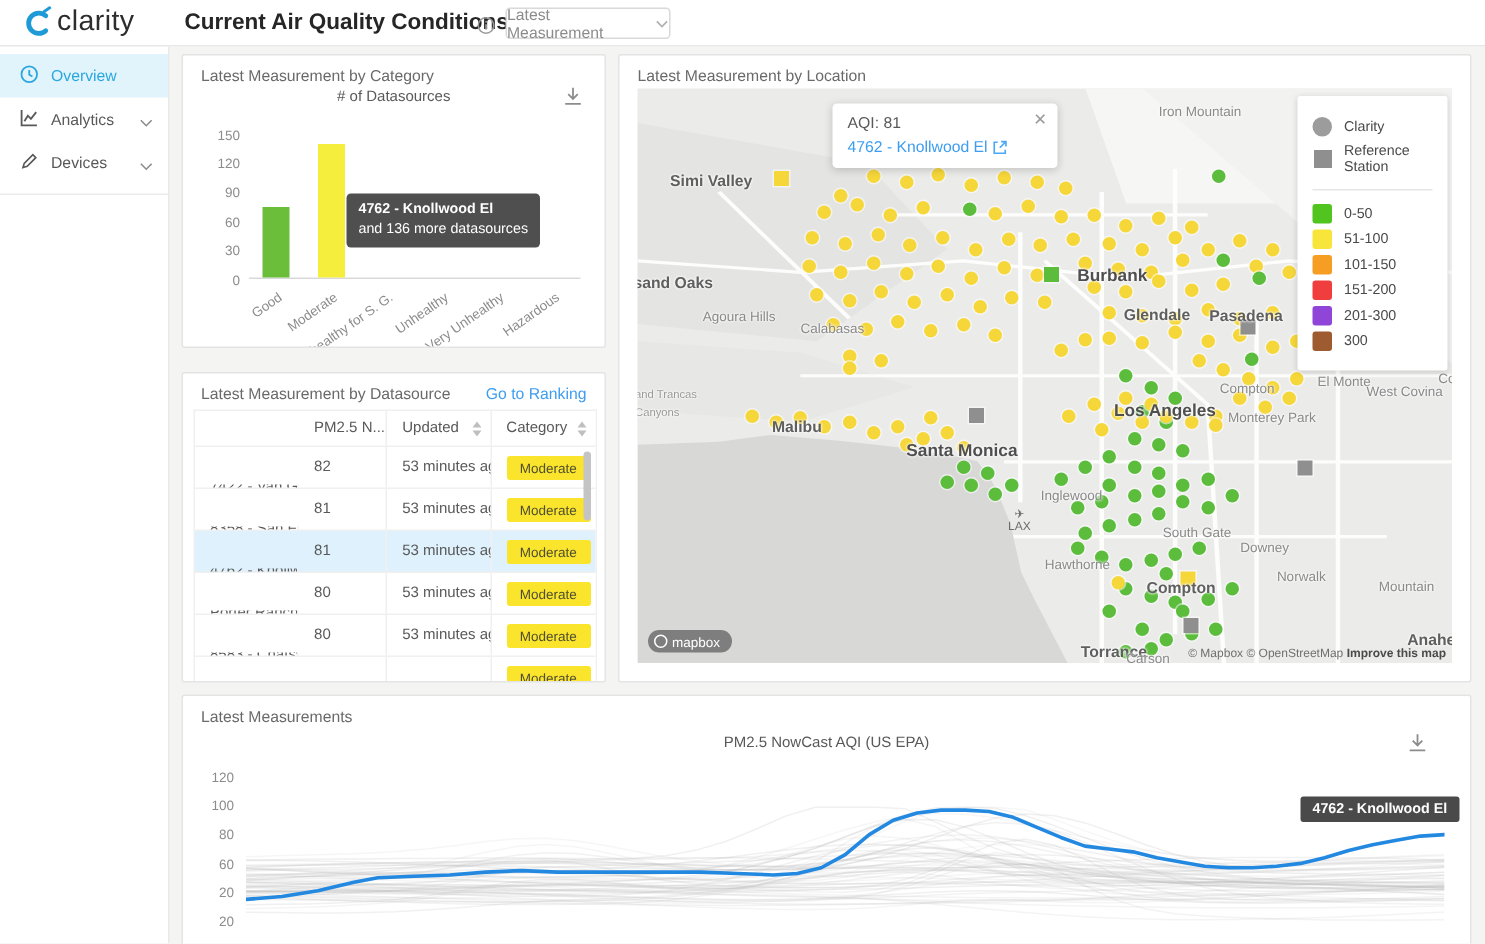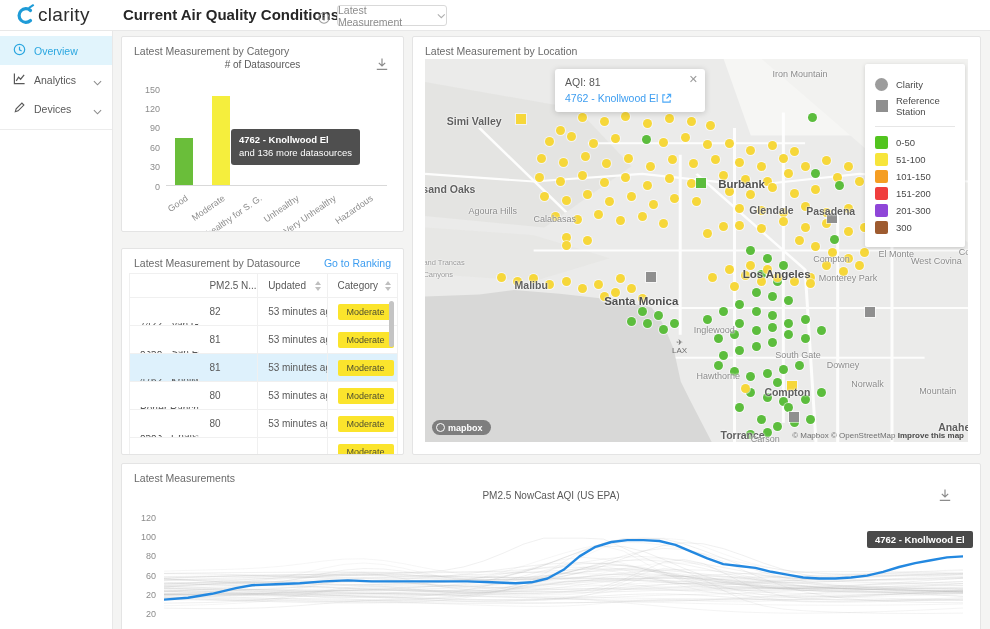--- a/index.html
+++ b/index.html
@@ -74,21 +74,21 @@
   .popup { position:absolute; left:130px; top:10px; width:150px; background:#fff; border-radius:3px; box-shadow:0 1px 6px rgba(0,0,0,.18); padding:7px 10px 8px; z-index:6; }
   .popup .l1 { font-size:10.5px; color:#595959; margin-bottom:4px; }
   .popup .l2 { font-size:10.5px; color:#3d9df0; display:flex; align-items:center; cursor:pointer; }
   .popup .close { position:absolute; right:7px; top:4px; color:#9b9b9b; font-size:11px; cursor:pointer; }
   .legend { position:absolute; right:3px; top:5px; width:100px; background:#fff; border-radius:2px; box-shadow:0 1px 4px rgba(0,0,0,.15); padding:10px 10px 9px; z-index:5; }
   .leg-row { display:flex; align-items:center; gap:8px; margin:4px 0; font-size:9.5px; color:#4a4a4a; }
   .leg-circle { width:13px; height:13px; border-radius:50%; background:#9c9c9c; flex:0 0 auto; }
   .leg-square { width:12px; height:12px; background:#8f8f8f; flex:0 0 auto; margin:0 .5px; }
   .leg-div { border-top:1px solid #e6e6e6; margin:9px 0; }
   .leg-swatch { width:13px; height:13px; border-radius:2px; flex:0 0 auto; }
-  .mapbox-logo { position:absolute; left:7px; bottom:7px; height:15px; background:rgba(110,110,110,.85); color:#fff; border-radius:8px; font-size:9px; display:flex; align-items:center; gap:3px; padding:0 8px 0 4px; z-index:5;font-weight:bold; }
+  .mapbox-logo { position:absolute; left:7px; bottom:7px; height:15px; background:rgba(110,110,110,.85); color:#fff; border-radius:8px; font-size:9px; display:flex; align-items:center; gap:3px; padding:0 8px 0 4px; z-index:5; }
   .mapbox-logo .mb-o { width:9px; height:9px; border:1.5px solid #fff; border-radius:50%; }
   .attrib { position:absolute; right:4px; bottom:2px; font-size:8px; color:#707070; z-index:5; }
   .attrib b { color:#4a4a4a; }
 
   
   .line-sub { position:absolute; left:0; top:26px; width:100%; text-align:center; font-size:10px; color:#595959; }
   .ln-ylab { position:absolute; width:26px; text-align:right; font-size:9px; color:#8c8c8c; left:8px; }
   .line-svg { position:absolute; left:42px; top:44px; }
   .line-badge { position:absolute; left:745px; top:67px; background:#4a4a4a; color:#fff; font-size:9.5px; font-weight:bold; padding:3px 8px; border-radius:2px; z-index:3; }
 </style>

